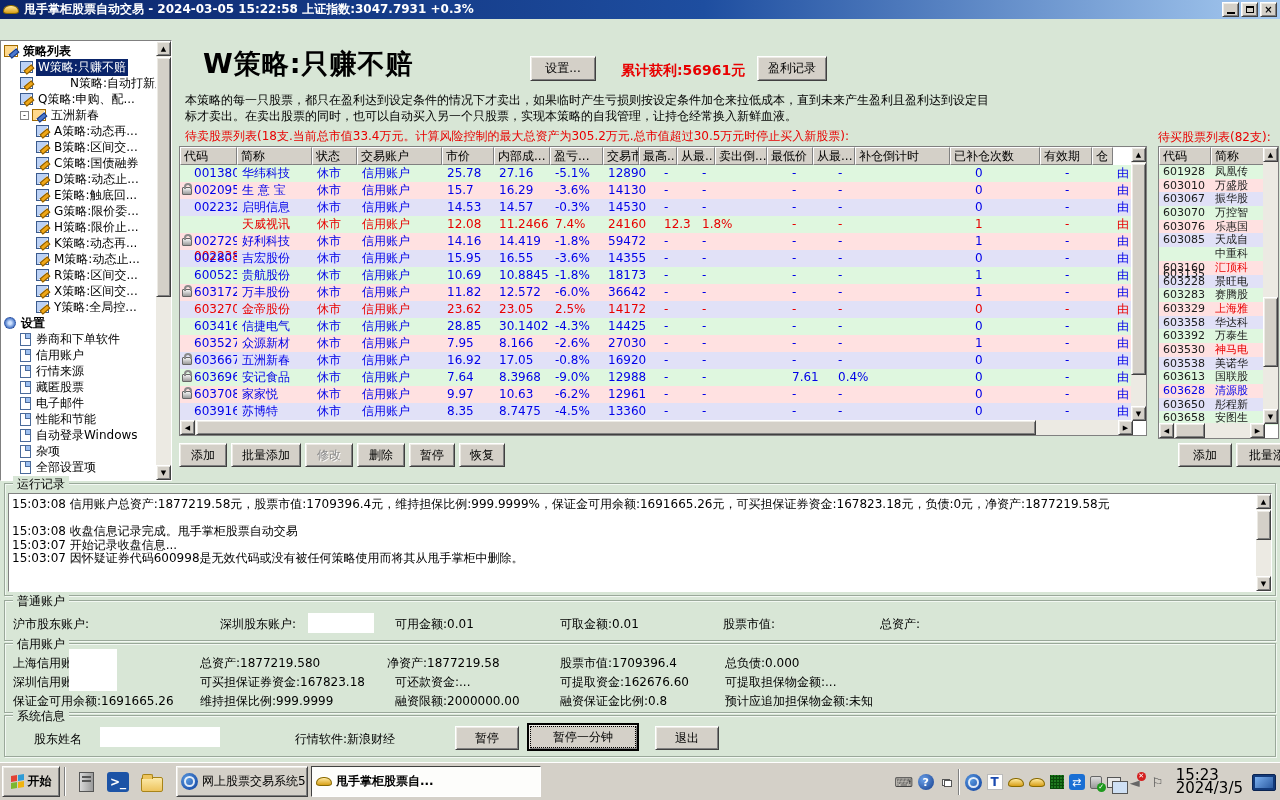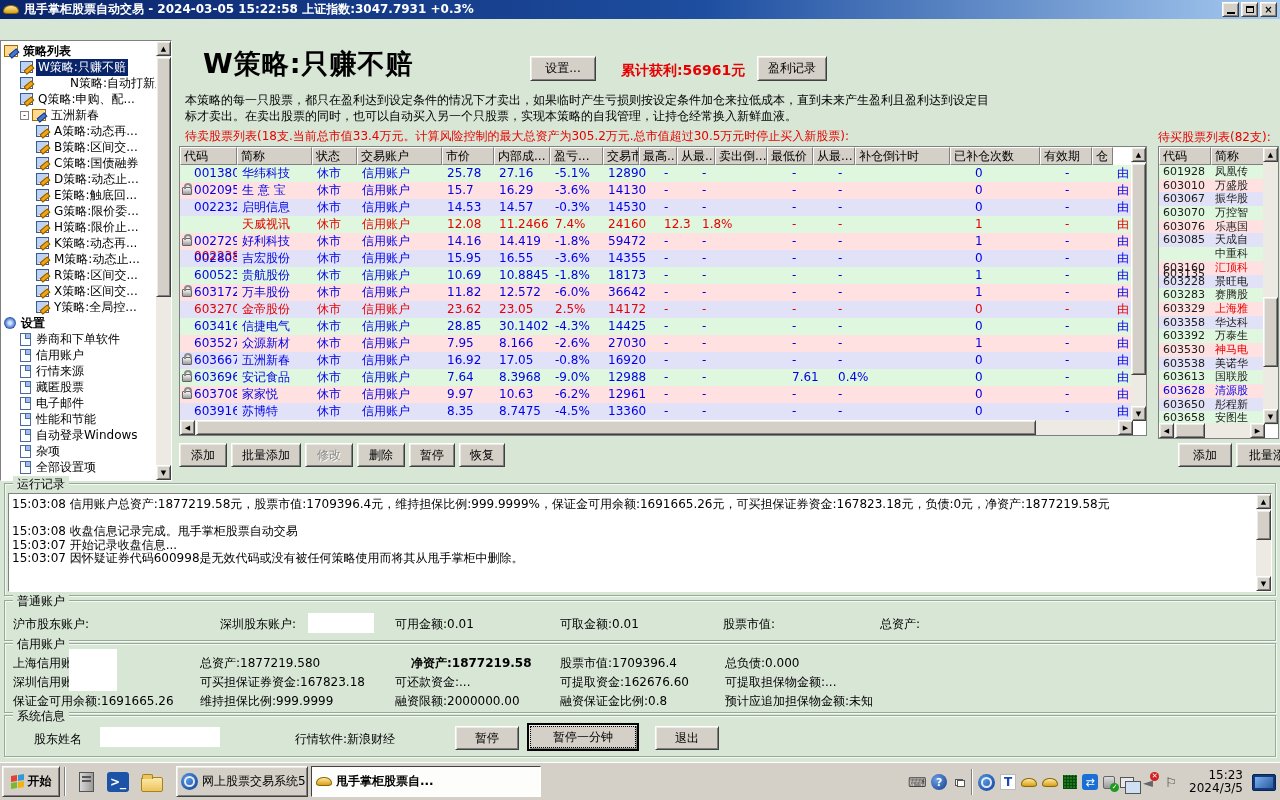--- a/index.html
+++ b/index.html
@@ -116,21 +116,21 @@
   
   .taskbar { position:absolute; left:0; top:762px; width:1280px; height:38px; background:#D4D0C8; border-top:1px solid #fff; }
   .start { position:absolute; left:2px; top:3px; width:58px; height:31px; gap:4px; font-weight:bold; }
   .winflag { display:grid; grid-template-columns:6px 6px; grid-template-rows:6px 6px; gap:1px; transform:skewY(-8deg); }
   .winflag i { display:block; } .wf1{background:#E34234;} .wf2{background:#7CB82F;} .wf3{background:#2E9BD6;} .wf4{background:#F0B30F;}
   .tb-sep { position:absolute; top:4px; width:2px; height:29px; border-left:1px solid #808080; border-right:1px solid #fff; }
   .ql { position:absolute; top:5px; width:28px; height:28px; display:flex; align-items:center; justify-content:center; }
   .task { position:absolute; top:3px; height:31px; justify-content:flex-start; padding-left:4px; gap:4px; font-size:12px; overflow:hidden; }
   .task.active { background:#FDFDFB; border-color:#404040 #FFFFFF #FFFFFF #404040; box-shadow:none; font-weight:bold; }
   .tray { position:absolute; right:4px; top:3px; height:32px; display:flex; align-items:center; gap:5px; }
-  .clock { text-align:right; font-size:12px; line-height:13px; color:#000; margin:0 4px; }
+  .clock { text-align:left; font-size:15px; line-height:13px; color:#000; margin:0 4px; }
 
   
   .gold-ingot { width:16px; height:9px; background:linear-gradient(#ffe9a0,#d8a018); border:1px solid #8a6a00;
                 border-radius:45% 45% 25% 25%/70% 70% 30% 30%; position:relative; flex:none; }
   .blue-orb { width:17px; height:17px; border-radius:50%; background:radial-gradient(circle at 35% 35%,#5a9ae0,#0a3a9a); position:relative; flex:none; }
   .blue-orb:after { content:""; position:absolute; inset:3px; border:2px solid #fff; border-radius:50%; opacity:.85; }
   .ti { width:18px; height:18px; display:inline-flex; align-items:center; justify-content:center; font-size:13px; color:#444; flex:none; }
   .ti-help { width:16px; height:16px; border-radius:50%; background:radial-gradient(circle at 35% 35%,#6aa0e8,#123a8a); color:#fff; font-size:11px; font-weight:bold; }
   .ti-t { width:16px; height:16px; background:#fff; border:1px solid #bbb; color:#1a4ab0; font-weight:bold; font-size:12px; }
   .ti-grid { width:14px; height:14px; background:#1E7A1E;
@@ -764,21 +764,21 @@
         <span class="fld" style="left: 875px; top: 15px;">总资产:</span>
       </div>
     <div class="whitebox" style="left:303px;top:12px;width:66px;height:20px;"></div>
   </div>
 
   <div class="grp credit-grp">
     <span class="grp-label">信用账户</span>
     <div id="creditFields">
         <span class="fld" style="left: 8px; top: 11px;">上海信用账户</span>
         <span class="fld" style="left: 195px; top: 11px;">总资产:1877219.580</span>
-        <span class="fld" style="left: 406px; top: 11px; font-weight: bold;">净资产:1877219.58</span>
+        <span class="fld" style="left: 382px; top: 11px;">净资产:1877219.58</span>
         <span class="fld" style="left: 555px; top: 11px;">股票市值:1709396.4</span>
         <span class="fld" style="left: 720px; top: 11px;">总负债:0.000</span>
         <span class="fld" style="left: 8px; top: 30px;">深圳信用账户</span>
         <span class="fld" style="left: 195px; top: 30px;">可买担保证券资金:167823.18</span>
         <span class="fld" style="left: 390px; top: 30px;">可还款资金:...</span>
         <span class="fld" style="left: 555px; top: 30px;">可提取资金:162676.60</span>
         <span class="fld" style="left: 720px; top: 30px;">可提取担保物金额:...</span>
         <span class="fld" style="left: 8px; top: 49px;">保证金可用余额:1691665.26</span>
         <span class="fld" style="left: 195px; top: 49px;">维持担保比例:999.9999</span>
         <span class="fld" style="left: 390px; top: 49px;">融资限额:2000000.00</span>

